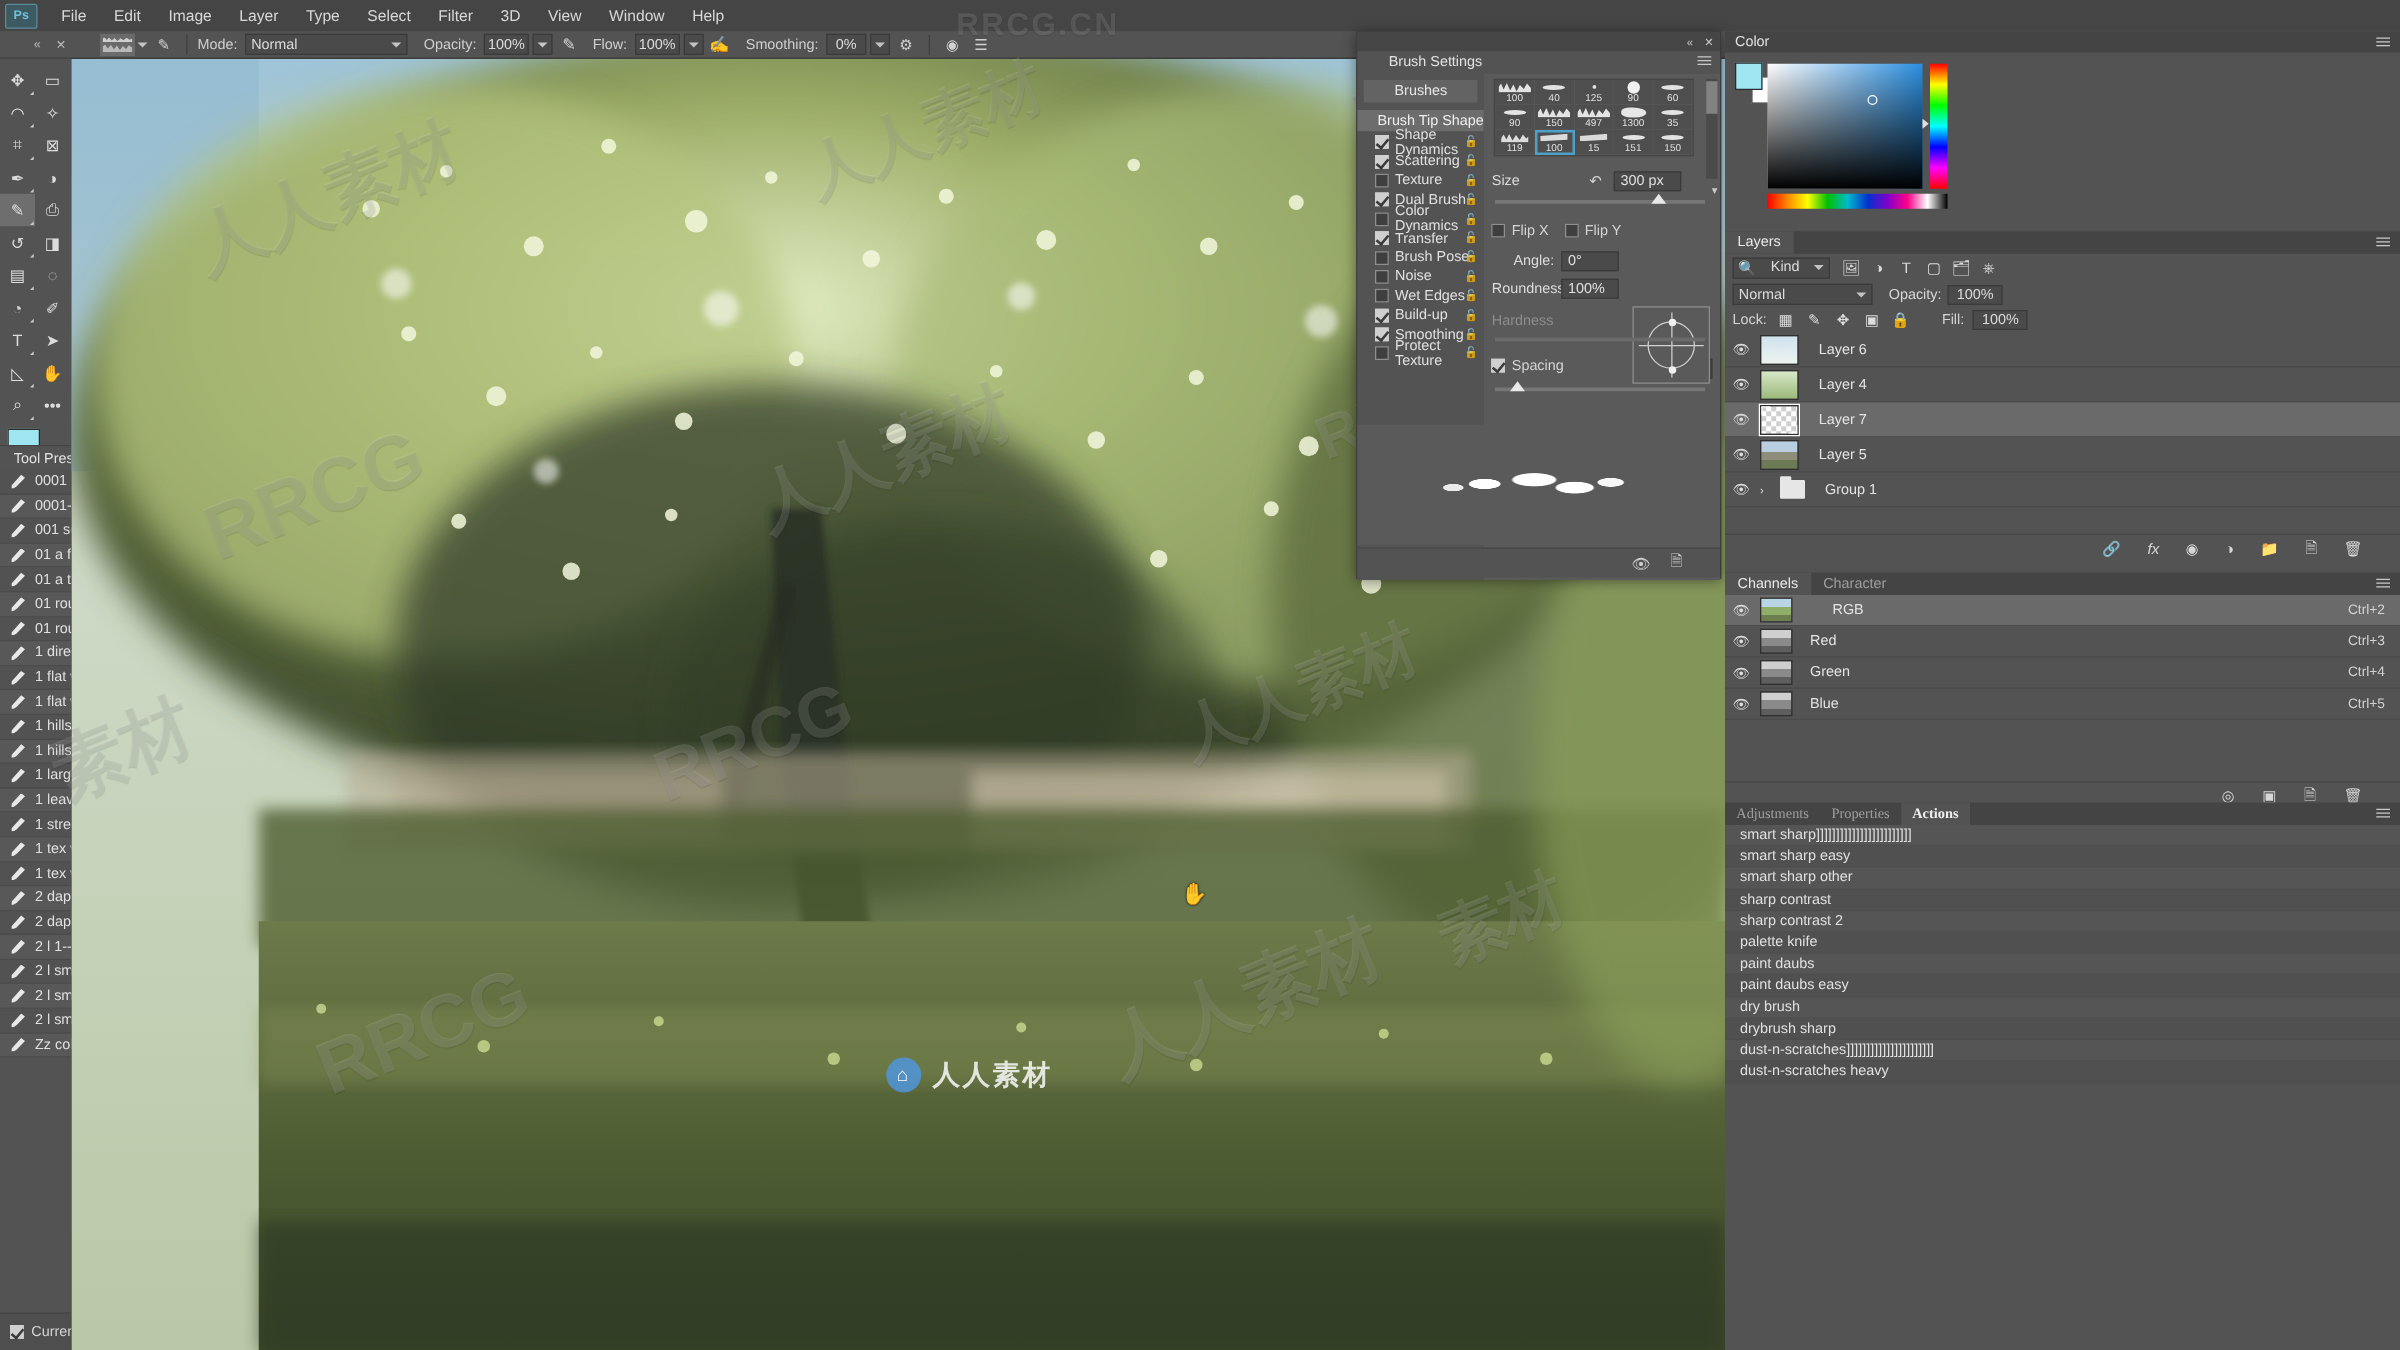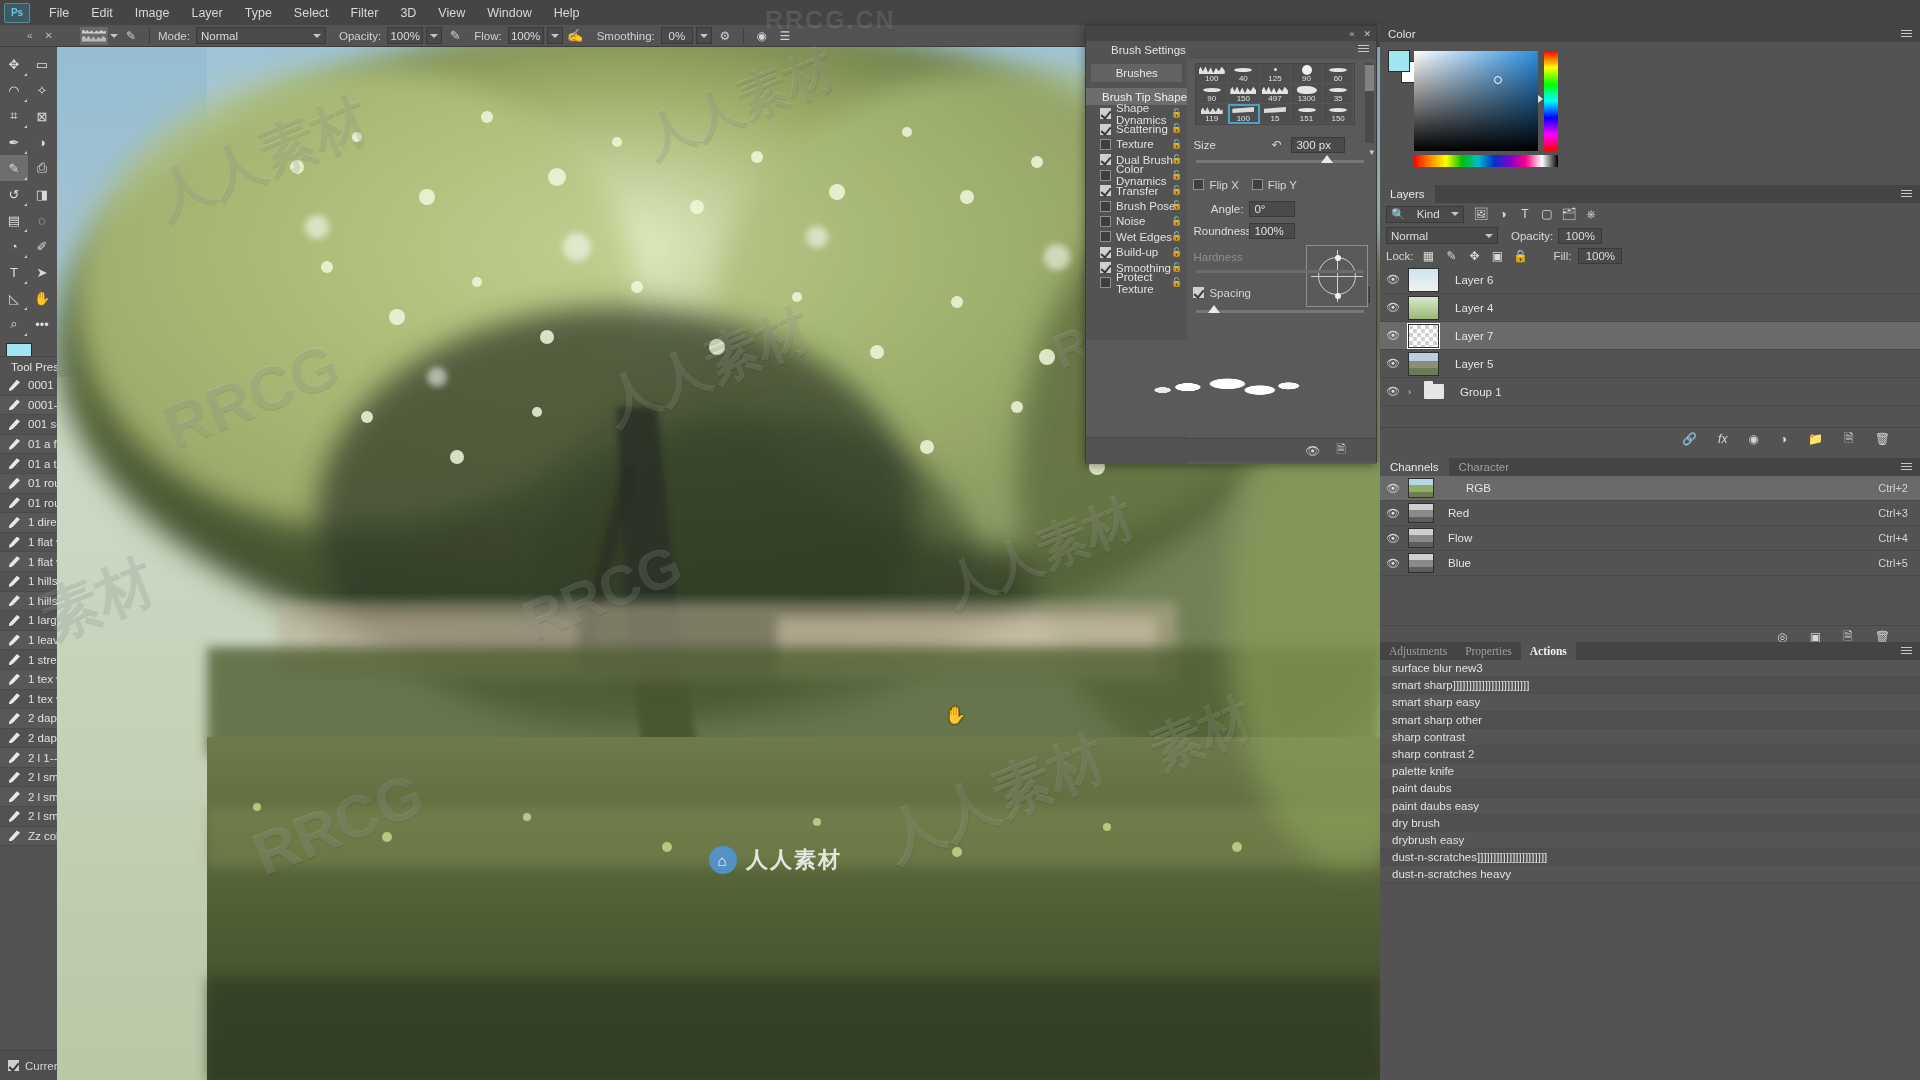--- a/index.html
+++ b/index.html
@@ -1081,21 +1081,21 @@
           </div>
           <div class="ch-row">
             <span class="eye">👁</span>
             <span class="ch-thumb ch-gray"></span>
             <span style="margin-left: 8px;">Red</span>
             <span class="ch-short">Ctrl+3</span>
           </div>
           <div class="ch-row">
             <span class="eye">👁</span>
             <span class="ch-thumb ch-gray"></span>
-            <span style="margin-left: 8px;">Flow</span>
+            <span style="margin-left: 8px;">Green</span>
             <span class="ch-short">Ctrl+4</span>
           </div>
           <div class="ch-row">
             <span class="eye">👁</span>
             <span class="ch-thumb ch-gray"></span>
             <span style="margin-left: 8px;">Blue</span>
             <span class="ch-short">Ctrl+5</span>
           </div>
         </div>
       <div class="ch-toolbar">
@@ -1113,30 +1113,29 @@
             <div class="ap-tab">Properties</div>
             <div class="ap-tab active">Actions</div>
           </div>
         <span class="ap-hm">
             <i></i>
             <i></i>
             <i></i>
           </span>
       </div>
       <div id="action-rows">
-          <div class="action-row">surface blur new3</div>
           <div class="action-row">smart sharp]]]]]]]]]]]]]]]]]]]]]]]]</div>
           <div class="action-row">smart sharp easy</div>
           <div class="action-row">smart sharp other</div>
           <div class="action-row">sharp contrast</div>
           <div class="action-row">sharp contrast 2</div>
           <div class="action-row">palette knife</div>
           <div class="action-row">paint daubs</div>
           <div class="action-row">paint daubs easy</div>
           <div class="action-row">dry brush</div>
-          <div class="action-row">drybrush easy</div>
+          <div class="action-row">drybrush sharp</div>
           <div class="action-row">dust-n-scratches]]]]]]]]]]]]]]]]]]]]]]</div>
           <div class="action-row">dust-n-scratches heavy</div>
         </div>
     </div>
 
   </div>
 </div>
 
 </body></html>

